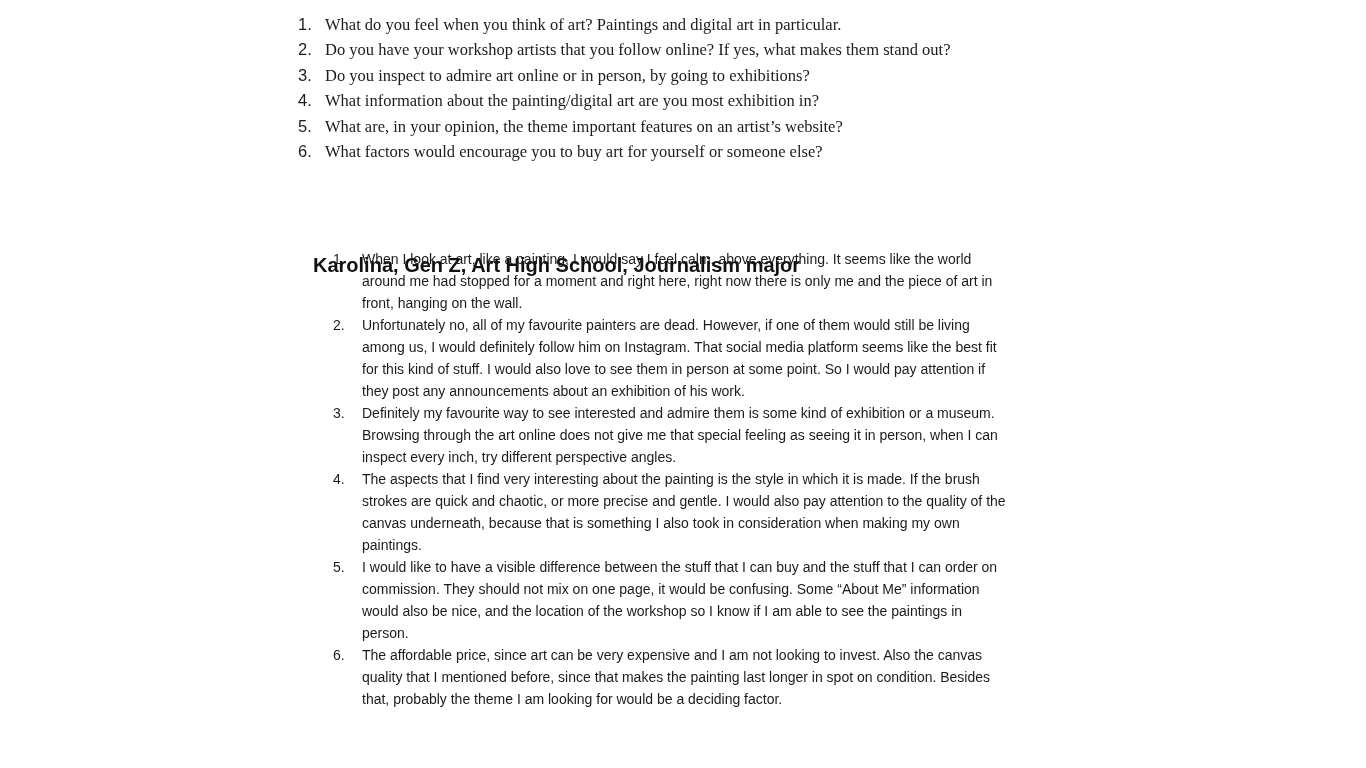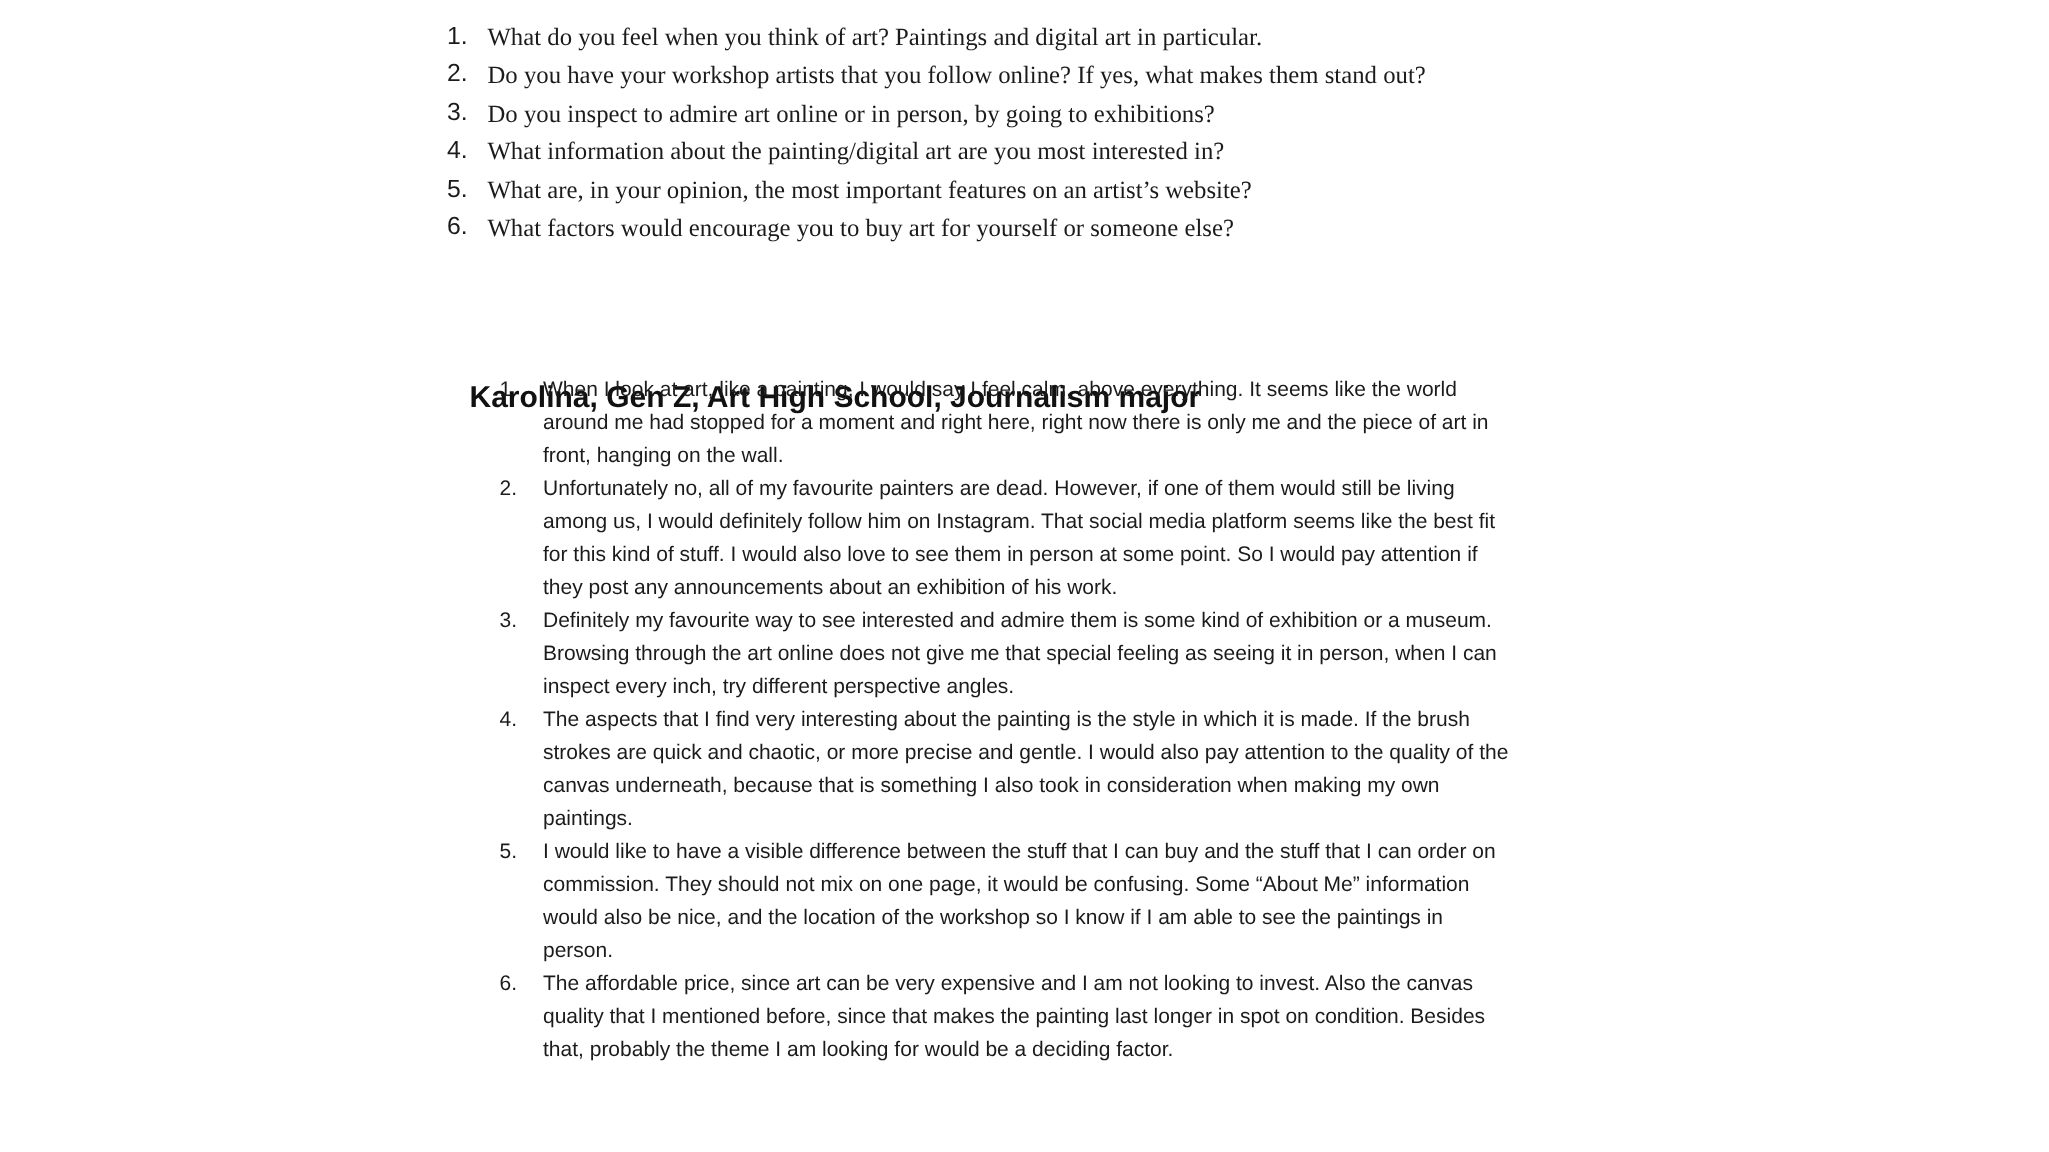--- a/index.html
+++ b/index.html
@@ -83,25 +83,25 @@
     <div class="q-row">
       <span class="q-num">2.</span>
       <span class="q-text">Do you have your workshop artists that you follow online? If yes, what makes them stand out?</span>
     </div>
     <div class="q-row">
       <span class="q-num">3.</span>
       <span class="q-text">Do you inspect to admire art online or in person, by going to exhibitions?</span>
     </div>
     <div class="q-row">
       <span class="q-num">4.</span>
-      <span class="q-text">What information about the painting/digital art are you most interested in?</span>
+      <span class="q-text">What information about the painting/digital art are you most exhibition in?</span>
     </div>
     <div class="q-row">
       <span class="q-num">5.</span>
-      <span class="q-text">What are, in your opinion, the most important features on an artist’s website?</span>
+      <span class="q-text">What are, in your opinion, the theme important features on an artist’s website?</span>
     </div>
     <div class="q-row">
       <span class="q-num">6.</span>
       <span class="q-text">What factors would encourage you to buy art for yourself or someone else?</span>
     </div>
   </div>
 
   <div class="respondent-heading">Karolina, Gen Z, Art High School, Journalism major</div>
 
   <div class="answers-list">

